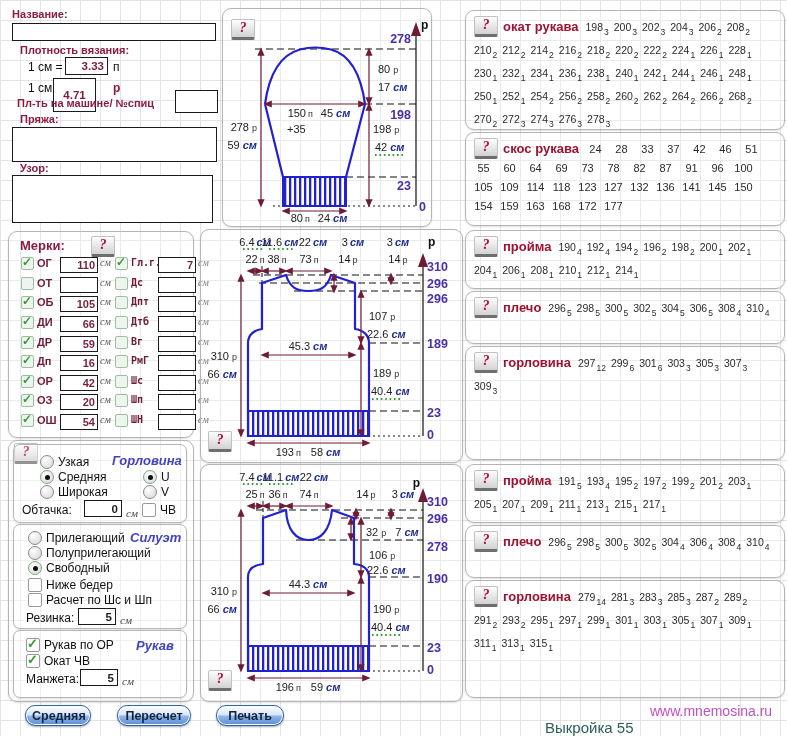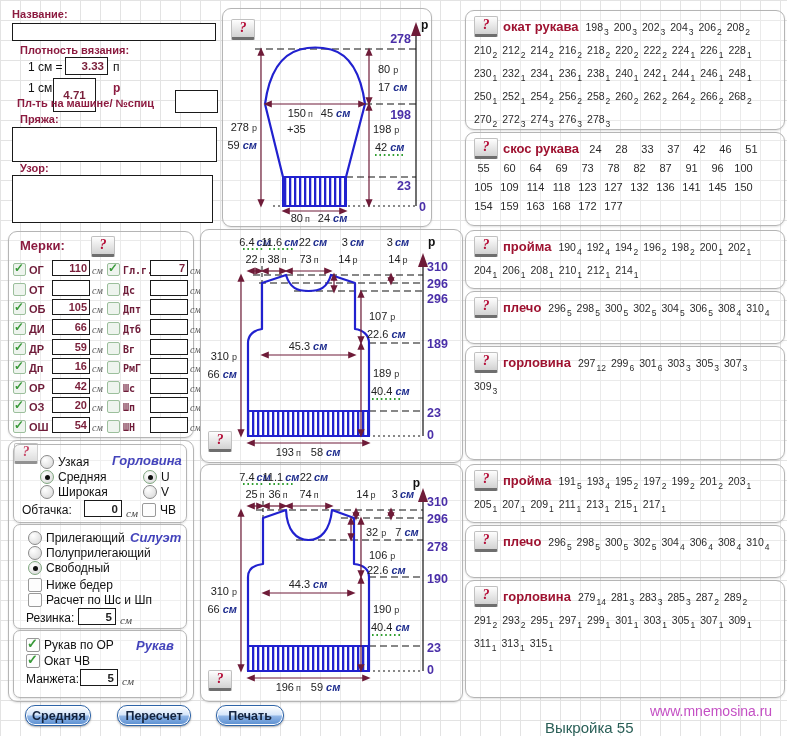--- a/index.html
+++ b/index.html
@@ -26,21 +26,21 @@
     vertical-align:middle;margin-right:5px;cursor:pointer;}
   .qabs{position:absolute;}
   
   .flow{padding:5px 8px;line-height:15px;}
   .ph{color:#9e1230;font-weight:bold;font-size:13px;margin-right:7px;vertical-align:middle;}
   .pair{display:inline-block;margin:0 5px 1px 0;color:#2b2b2b;white-space:nowrap;}
   .pm{font-size:10.5px;}
   .ps{font-size:8.5px;vertical-align:-4px;margin-left:1px;}
   .nnum{display:inline-block;margin:0 7px 2px 0;color:#2b2b2b;font-size:11px;min-width:19px;text-align:center;}
   
-  .mrow{display:flex;align-items:flex-end;height:19px;}
+  .mrow{display:flex;align-items:flex-start;height:19px;margin-left:8px;}
   .cb{width:11px;height:11px;border:1px solid #9cbf9c;background:#eef4ee;border-radius:2px;position:relative;flex:none;cursor:pointer;}
   .cb.on::after{content:"\2713";position:absolute;left:0;top:-3px;color:#3a9a3a;font-weight:bold;font-size:12px;}
   .mlabel{color:#6e1b38;font-weight:bold;font-size:11px;width:23px;margin-left:3px;flex:none;}
   .mlabel.mono{font-family:"DejaVu Sans Mono",monospace;font-weight:bold;font-size:10px;width:27px;}
   .minput{width:32px;height:14px;border:1.4px solid #1a1a1a;font-family:"Liberation Sans",sans-serif;
     font-size:11px;color:#7a1f3a;font-weight:bold;text-align:right;padding:0 2px;flex:none;}
   .munit{font-family:"Liberation Serif",serif;font-style:italic;color:#555;font-size:10px;margin-left:2px;flex:none;}
   
   .opt{position:absolute;display:flex;align-items:center;font-size:12px;color:#111;white-space:nowrap;}
   .radio{width:12px;height:12px;border-radius:50%;border:1px solid #8a8a8a;

